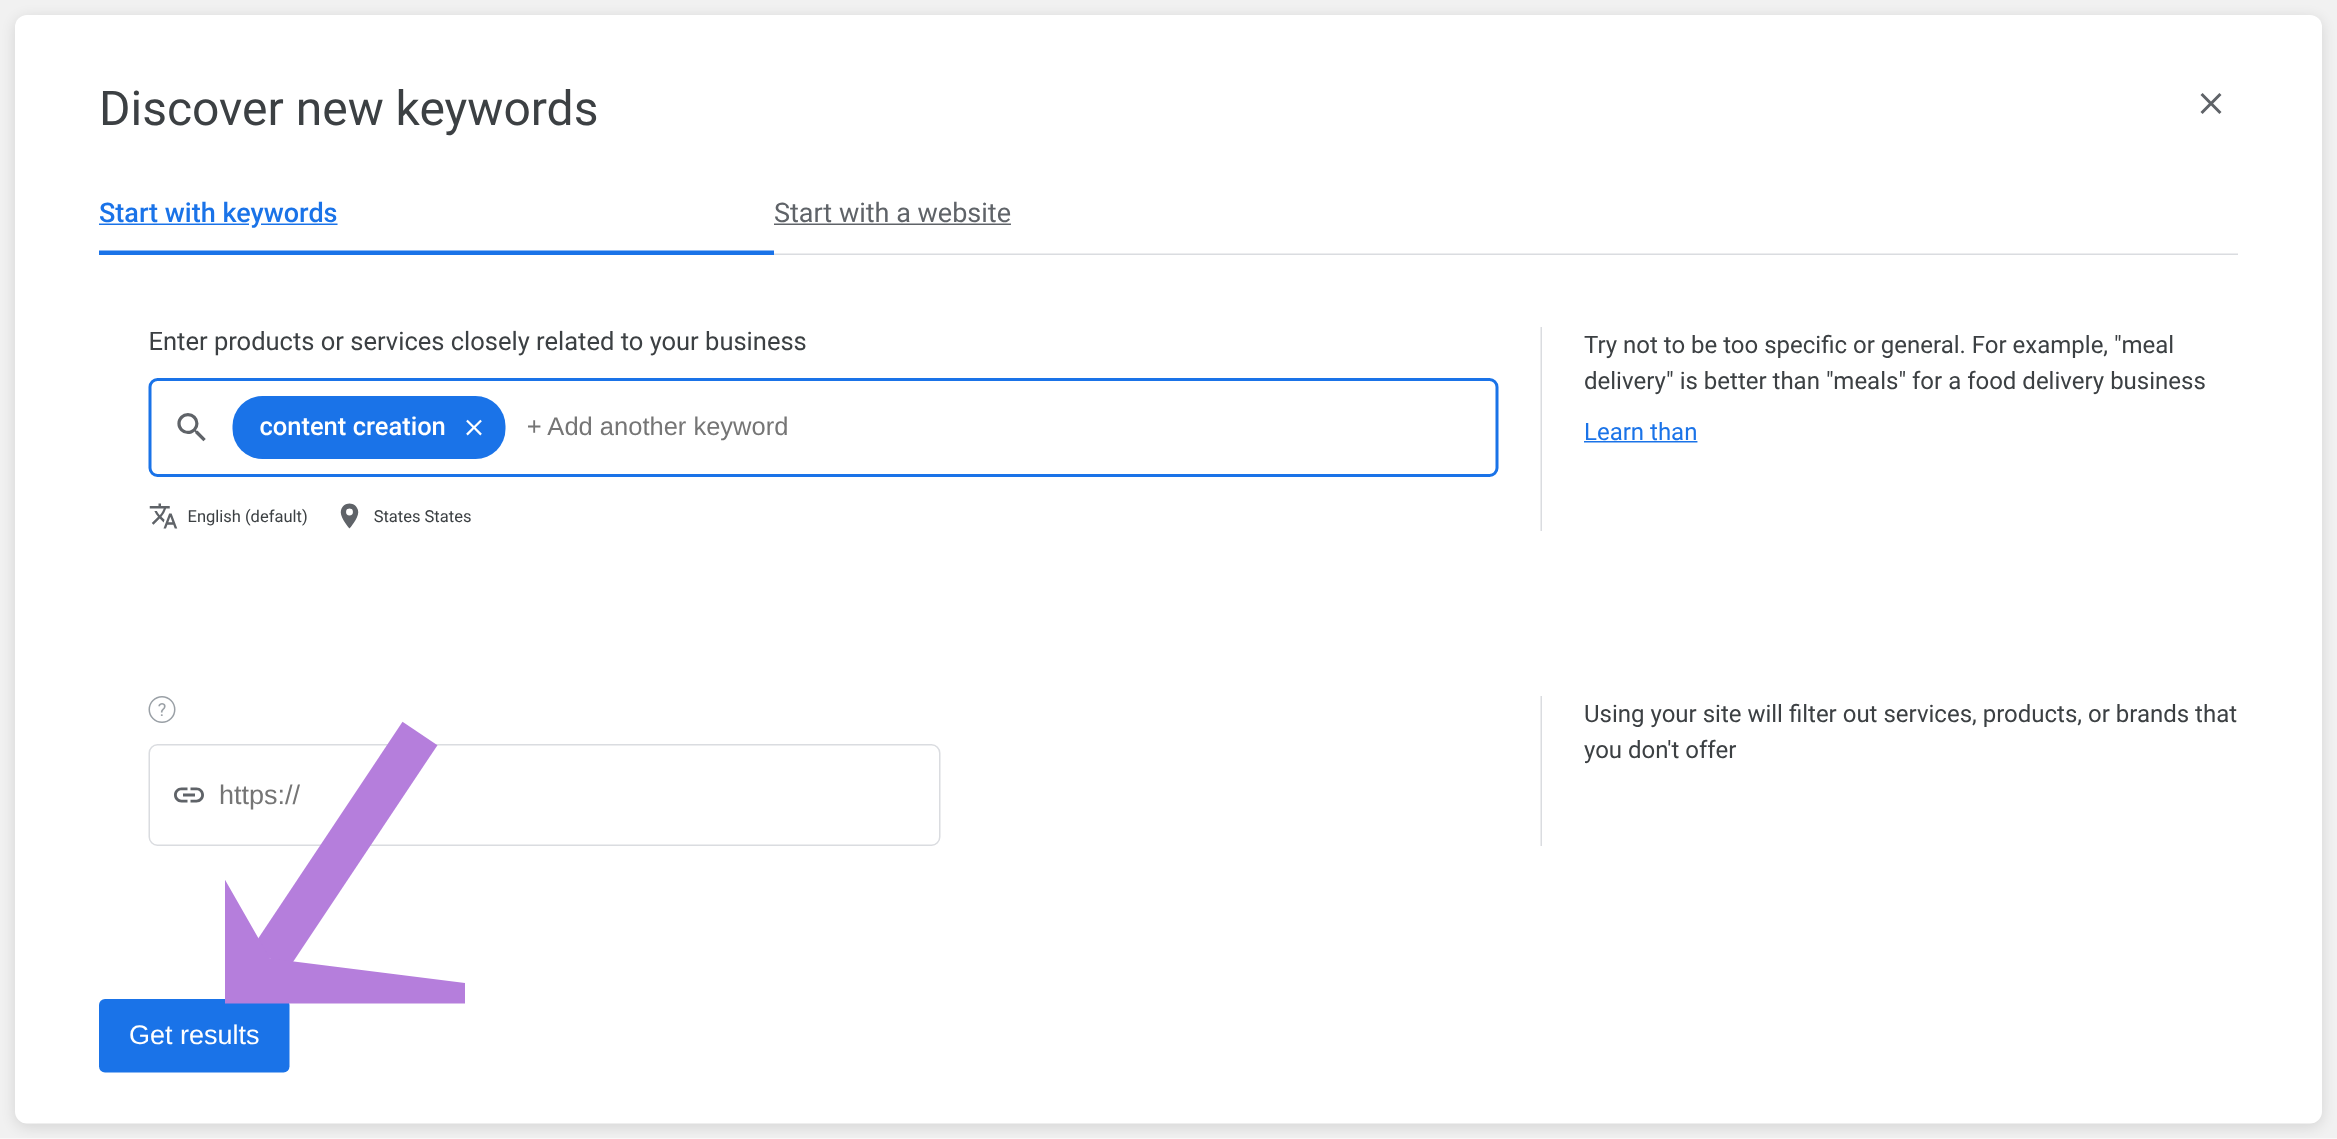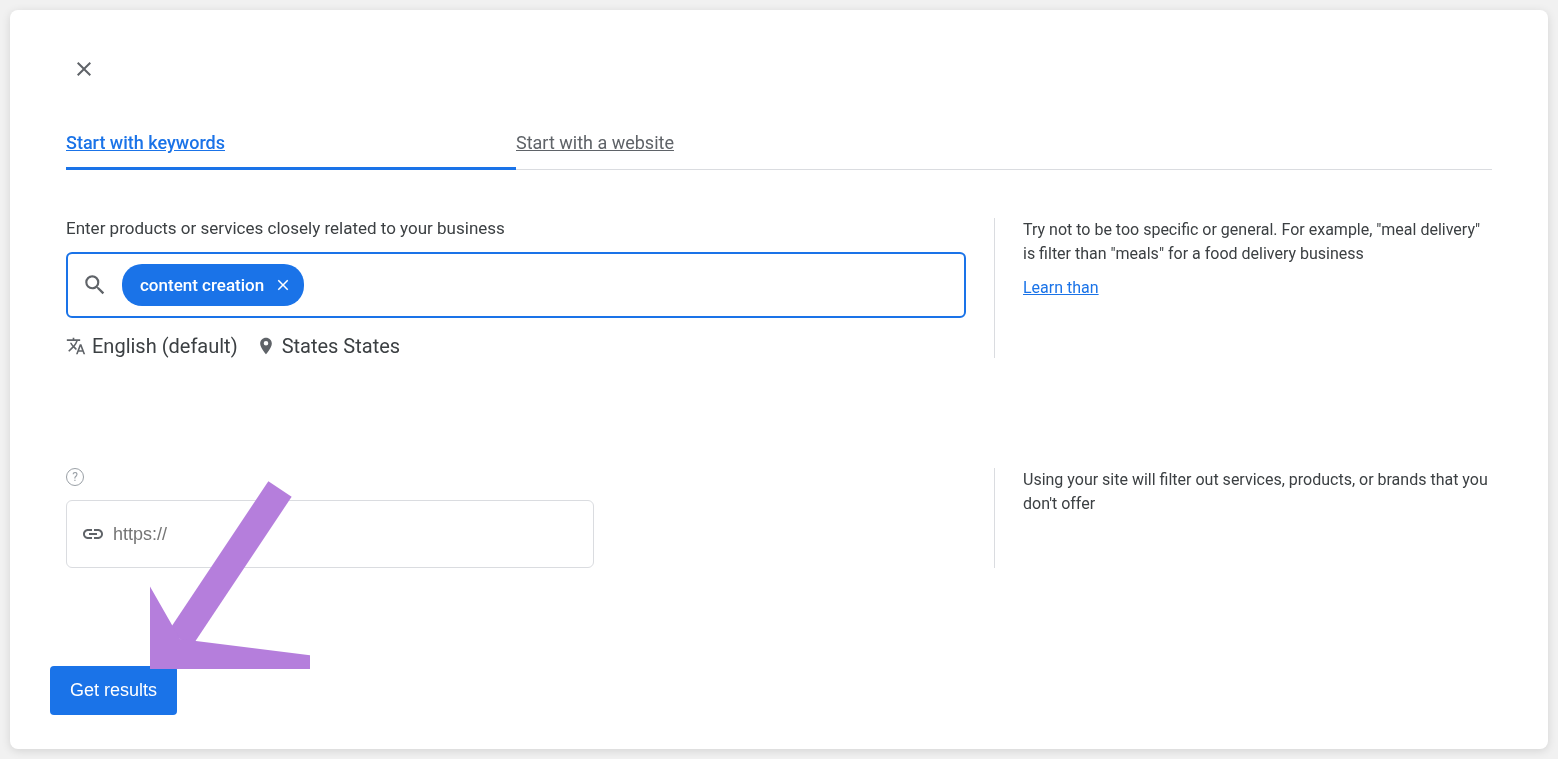--- a/index.html
+++ b/index.html
@@ -54,21 +54,21 @@
   .tab.active {
     color: #1a73e8;
     border-bottom-color: #1a73e8;
     font-weight: 500;
   }
   .body-grid {
     display: flex;
     gap: 28px;
     margin-top: 48px;
   }
-  .left-col { flex: 0 0 900px; }
+  .left-col { flex: 0 0 900px; margin-left: 33px; }
   .right-col { flex: 1; border-left: 1px solid #dadce0; padding-left: 28px; }
   .field-label {
     font-size: 17px;
     color: #3c4043;
     margin-bottom: 14px;
     display: flex;
     align-items: center;
     gap: 6px;
   }
   .keyword-box {
@@ -106,21 +106,21 @@
     outline: none;
     flex: 1;
     background: transparent;
   }
   .locale-row {
     display: flex;
     align-items: center;
     gap: 18px;
     margin-top: 16px;
     color: #3c4043;
-    font-size: 20px;
+    font-size: 11px;
   }
   .locale-item { display: flex; align-items: center; gap: 6px; cursor: pointer; }
   .hint-text {
     color: #3c4043;
     font-size: 16px;
     line-height: 1.5;
   }
   .learn-more {
     color: #1a73e8;
     text-decoration: underline;
@@ -153,21 +153,21 @@
     border: 1.5px solid #9aa0a6;
     border-radius: 50%;
     width: 18px; height: 18px;
     display: inline-flex;
     align-items: center;
     justify-content: center;
     font-size: 12px;
   }
   .get-results {
     position: absolute;
-    left: 40px;
+    left: 56px;
     bottom: 34px;
     background: #1a73e8;
     color: #fff;
     border: none;
     border-radius: 4px;
     padding: 14px 20px;
     font-size: 18px;
     font-weight: 500;
     cursor: pointer;
   }
@@ -177,20 +177,21 @@
     bottom: 80px;
     pointer-events: none;
   }
 </style>
 </head>
 <body>
 
 <div class="modal">
 
   <div class="header-row">
+    <h1 class="title">Discover new keywords</h1>
     <button class="close-btn">
       <svg width="24" height="24" viewBox="0 0 24 24">
           <path fill="#5f6368" d="M19 6.41 17.59 5 12 10.59 6.41 5 5 6.41 10.59 12 5 17.59 6.41 19 12 13.41 17.59 19 19 17.59 13.41 12z"></path>
         </svg>
     </button>
   </div>
 
   <div class="tabs">
     <div class="tab active">Start with keywords</div>
     <div class="tab">Start with a website</div>
@@ -206,38 +207,39 @@
             </svg>
         </span>
         <span class="chip">
           <span>content creation</span>
           <button class="chip-x">
             <svg width="18" height="18" viewBox="0 0 24 24">
                 <path fill="#fff" d="M19 6.41 17.59 5 12 10.59 6.41 5 5 6.41 10.59 12 5 17.59 6.41 19 12 13.41 17.59 19 19 17.59 13.41 12z"></path>
               </svg>
           </button>
         </span>
+        <input class="add-keyword" placeholder="+ Add another keyword" style="">
       </div>
       <div class="locale-row">
         <span class="locale-item">
           <svg width="20" height="20" viewBox="0 0 24 24">
               <path fill="#5f6368" d="M12.87 15.07l-2.54-2.51.03-.03A17.52 17.52 0 0 0 14.07 6H17V4h-7V2H8v2H1v2h11.17C11.5 7.92 10.44 9.75 9 11.35 8.07 10.32 7.3 9.19 6.69 8h-2c.73 1.63 1.73 3.17 2.98 4.56l-5.09 5.02L4 19l5-5 3.11 3.11.76-2.04zM18.5 10h-2L12 22h2l1.12-3h4.75L21 22h2l-4.5-12zm-2.62 7l1.62-4.33L19.12 17h-3.24z"></path>
             </svg>
           <span>English (default)</span>
         </span>
         <span class="locale-item">
           <svg width="20" height="20" viewBox="0 0 24 24">
               <path fill="#5f6368" d="M12 2C8.13 2 5 5.13 5 9c0 5.25 7 13 7 13s7-7.75 7-13c0-3.87-3.13-7-7-7zm0 9.5A2.5 2.5 0 1 1 12 6a2.5 2.5 0 0 1 0 5.5z"></path>
             </svg>
           <span>States States</span>
         </span>
       </div>
     </div>
     <div class="right-col">
-      <div class="hint-text">Try not to be too specific or general. For example, "meal delivery" is filter than "meals" for a food delivery business</div>
+      <div class="hint-text">Try not to be too specific or general. For example, "meal delivery" is better than "meals" for a food delivery business</div>
       <a class="learn-more">Learn than</a>
     </div>
   </div>
 
   <div class="section2">
     <div class="left-col">
       <div class="field-label">
         <span class="help-ico">?</span>
       </div>
       <div class="site-box">

